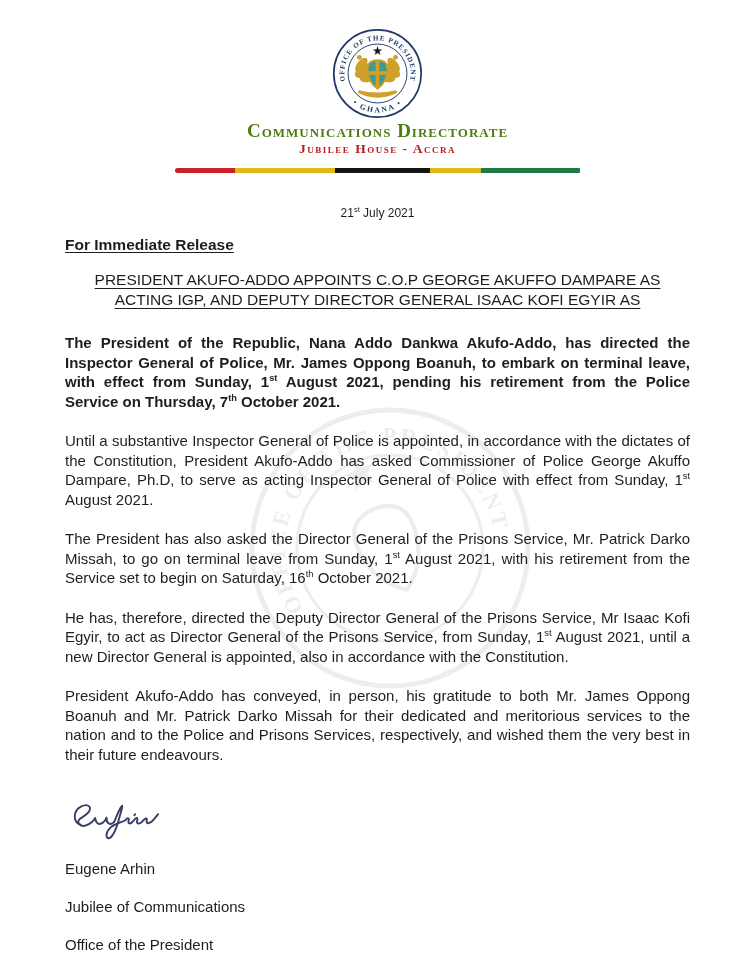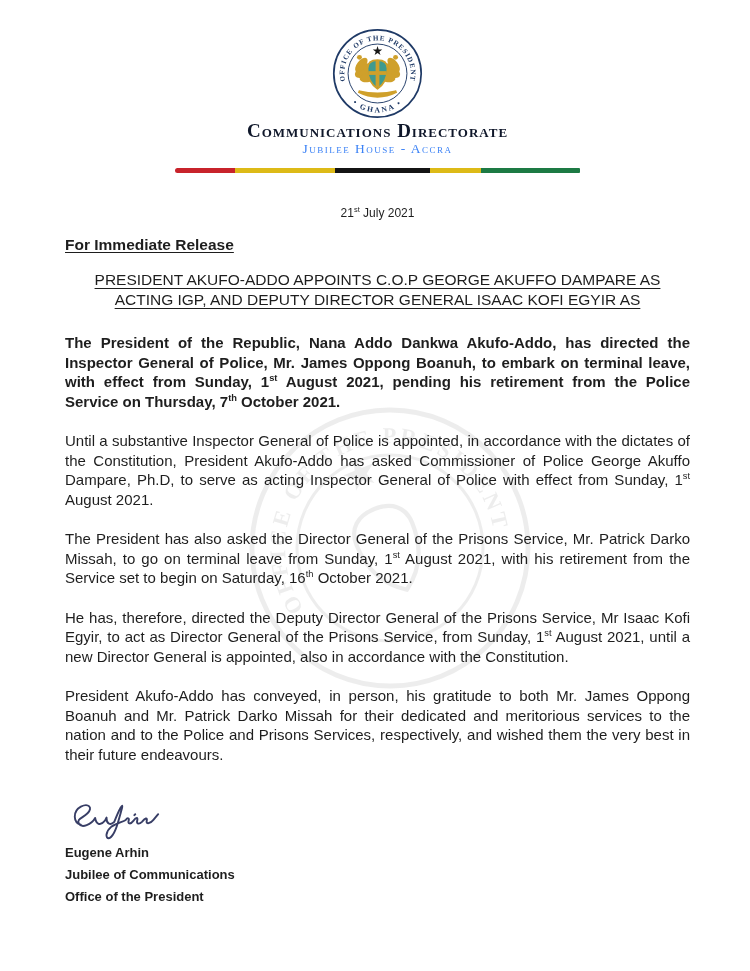--- a/index.html
+++ b/index.html
@@ -16,31 +16,31 @@
   .content{position:relative;z-index:1;}
   
   .letterhead{text-align:center;}
   .seal{display:block;margin:0 auto;width:95px;height:95px;}
   .org-name{
     font-family:"Liberation Serif","DejaVu Serif",serif;
     font-variant:small-caps;
     font-weight:bold;
     font-size:19px;
     letter-spacing:1px;
-    color:#0f172a;
+    color:#4d7c0f;
     margin-top:0px;
     line-height:19px;
   }
   .org-sub{
     font-family:"Liberation Serif","DejaVu Serif",serif;
     font-variant:small-caps;
-    font-weight:normal;
+    font-weight:bold;
     font-size:13.5px;
     letter-spacing:1.5px;
-    color:#3b82f6;
+    color:#b91c1c;
     line-height:15px;
     margin-top:1px;
   }
   .flag-bar{
     display:flex;
     width:406px;height:5px;
     margin:12px auto 0 auto;
     border-radius:3px;
     overflow:hidden;
   }
@@ -73,21 +73,21 @@
     margin:20px 0 0 0;
     text-align:justify;
     font-size:15px;
     line-height:19.5px;
   }
   .body-text p:first-child{margin-top:23px;font-weight:bold;}
   sup{font-size:.62em;line-height:0;vertical-align:super;}
   
   .signature-block{margin-top:34px;}
   .sig-svg{display:block;width:110px;height:42px;}
-  .sig-name{font-weight:bold;font-size:13px;line-height:19px;margin-top:3px;}
+  .sig-name{font-weight:normal;font-size:15px;line-height:19px;margin-top:19px;}
   
   .watermark{
     position:absolute;
     left:390px;top:548px;
     width:300px;height:300px;
     transform:translate(-50%,-50%) rotate(-22deg);
     opacity:0.10;
     z-index:0;
     pointer-events:none;
   }

